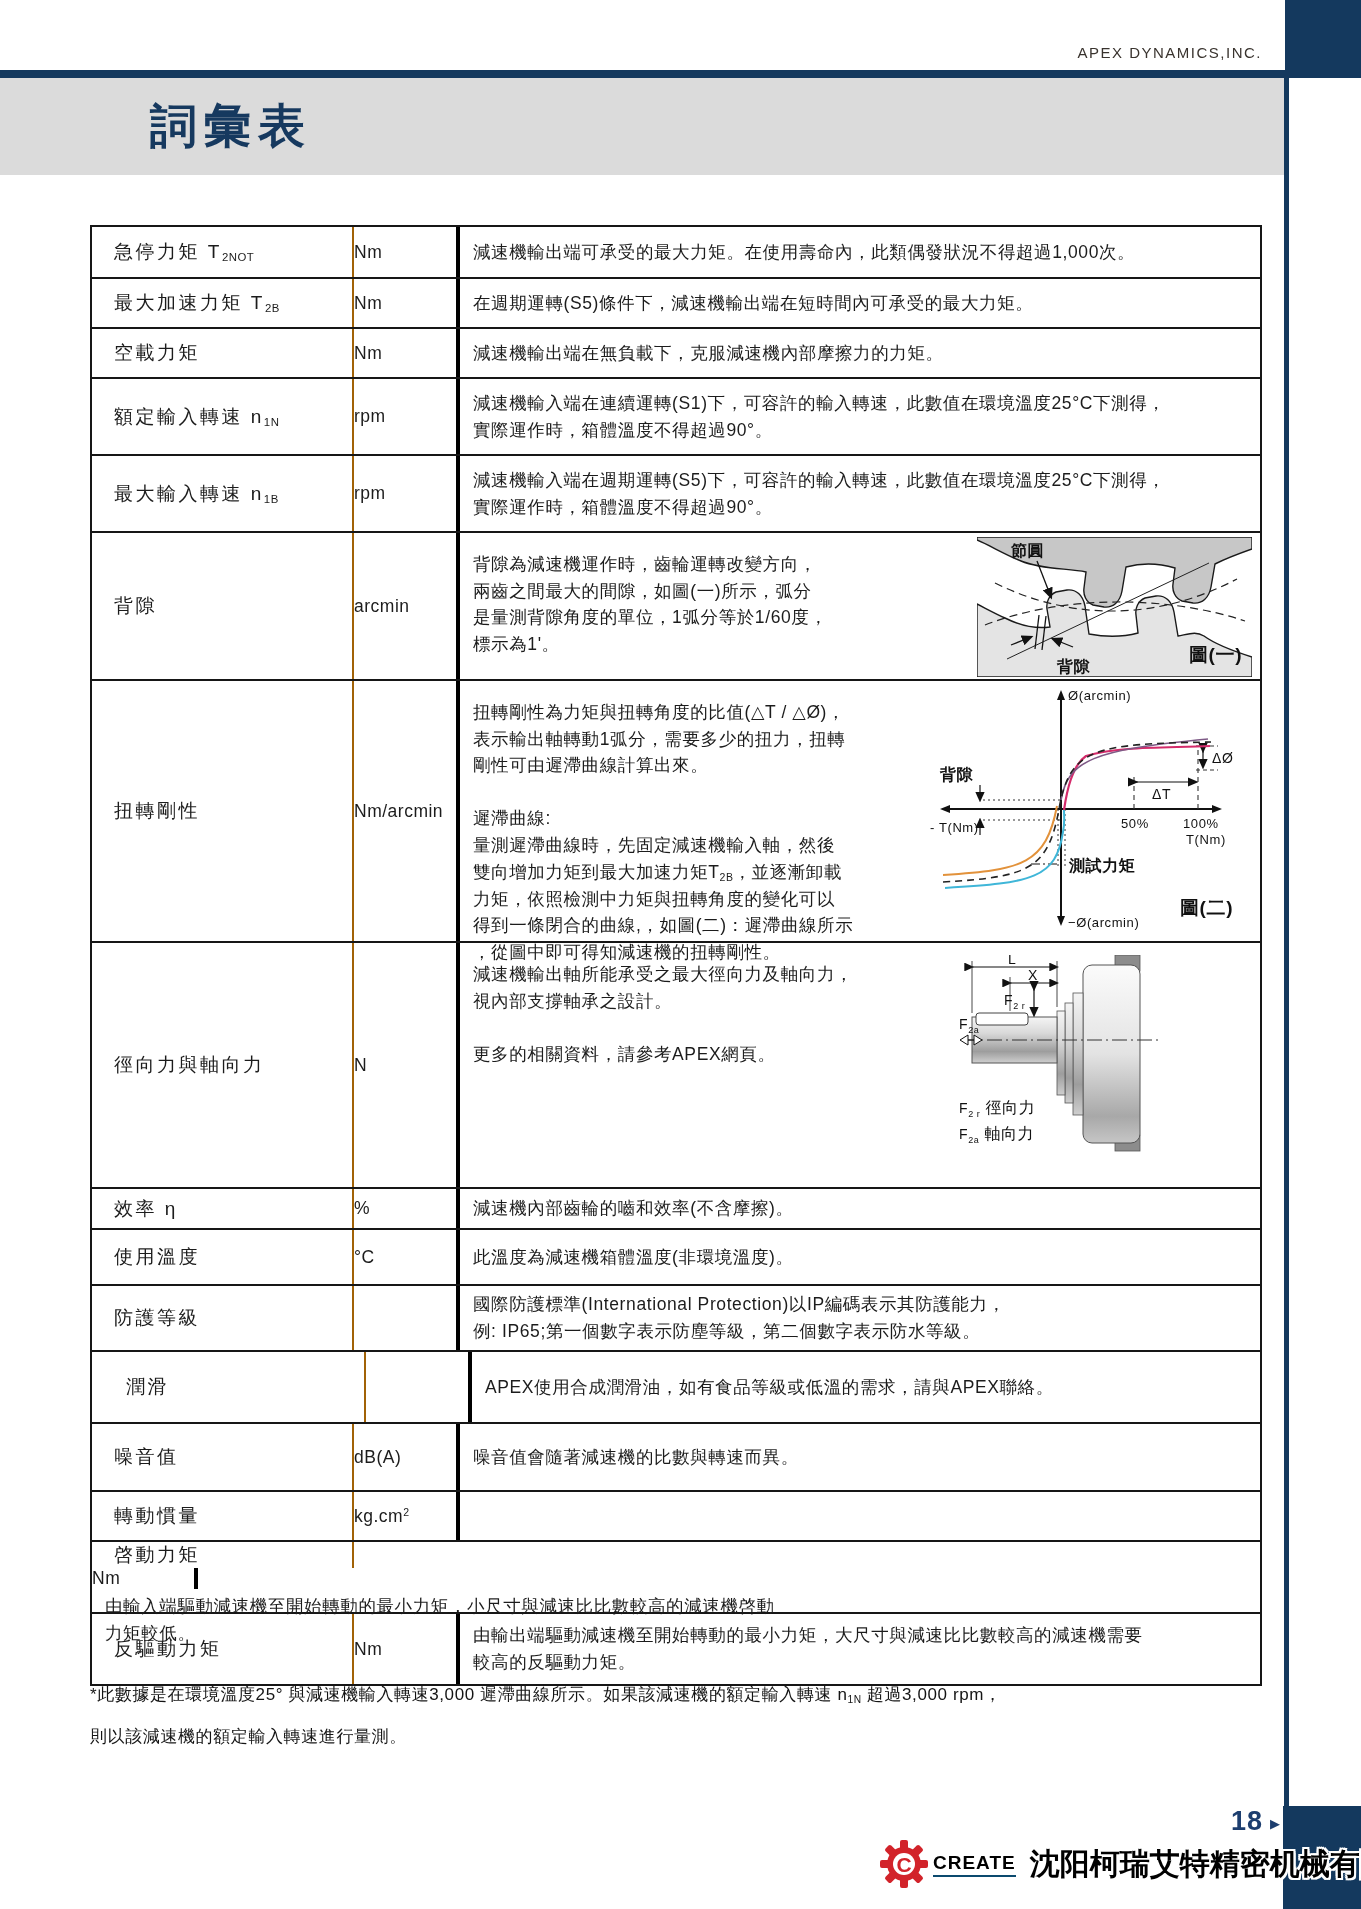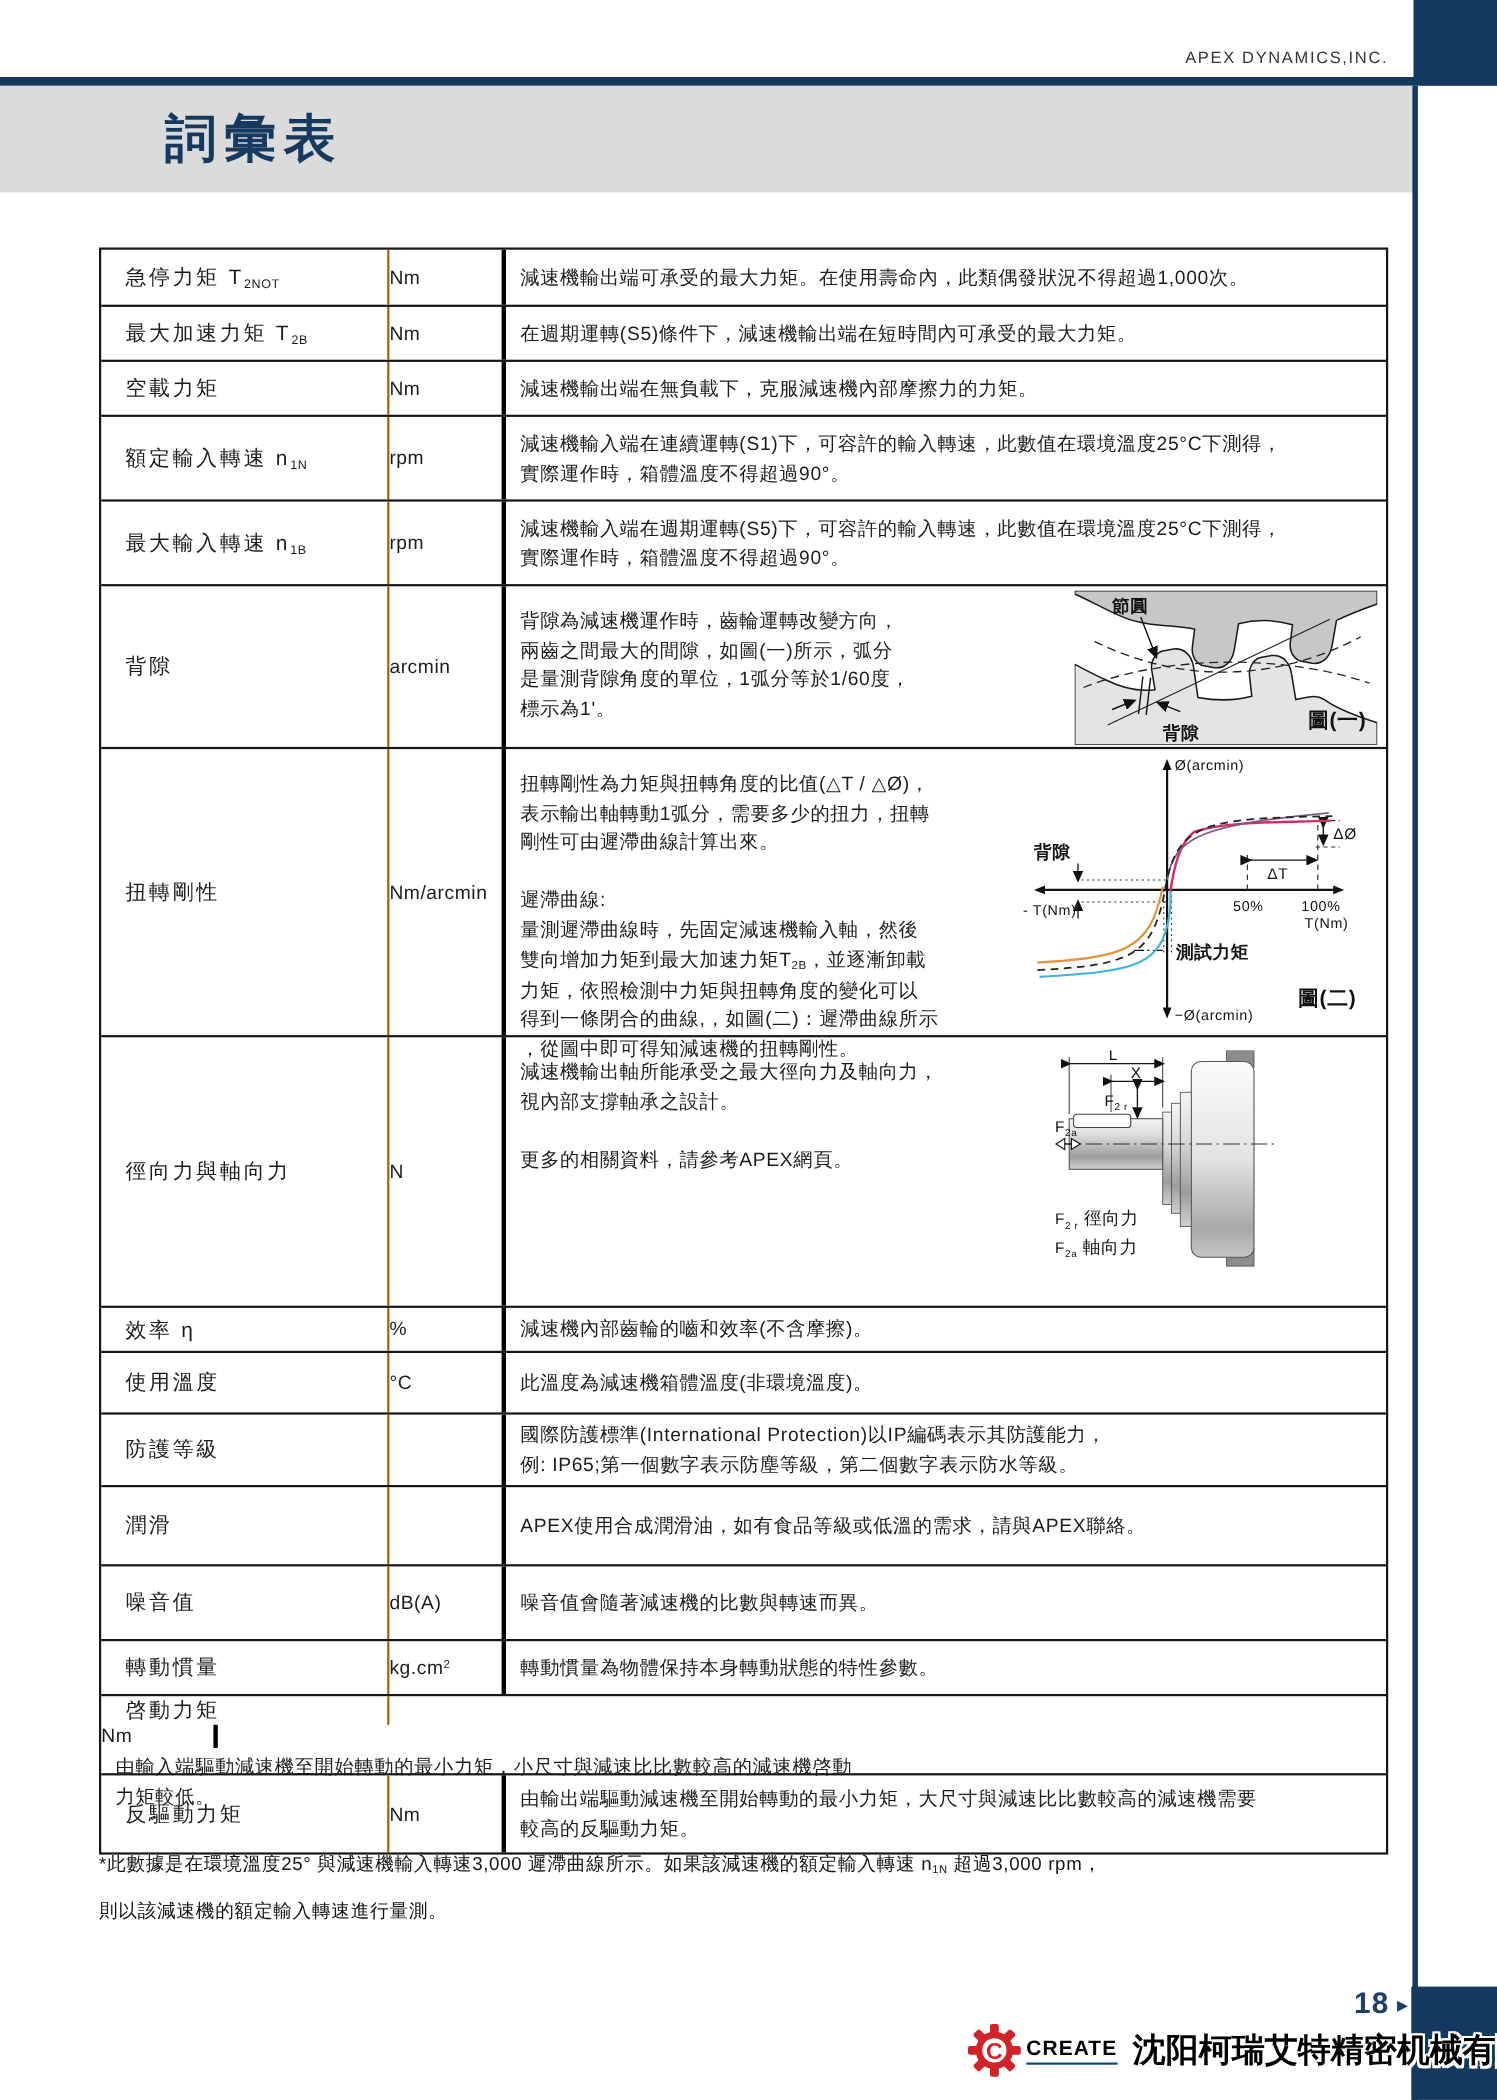--- a/index.html
+++ b/index.html
@@ -327,21 +327,21 @@
           <span class="segs"><span>防護等級</span></span>
         </div>
         <div class="cell unit">
           <span class="segs"><span></span></span>
         </div>
         <div class="cell desc">
           <span class="segs txt"><span>國際防護標準(International Protection)以IP編碼表示其防護能力，
 例: IP65;第一個數字表示防塵等級，第二個數字表示防水等級。</span></span>
         </div>
       </div>
-      <div class="g-row" style="height: 72px;">
+      <div class="g-row" style="height: 72px; padding-left: 12px;">
         <div class="cell term">
           <span class="segs"><span>潤滑</span></span>
         </div>
         <div class="cell unit">
           <span class="segs"><span></span></span>
         </div>
         <div class="cell desc">
           <span class="segs txt"><span>APEX使用合成潤滑油，如有食品等級或低溫的需求，請與APEX聯絡。</span></span>
         </div>
       </div>
@@ -355,23 +355,20 @@
         <div class="cell desc">
           <span class="segs txt"><span>噪音值會隨著減速機的比數與轉速而異。</span></span>
         </div>
       </div>
       <div class="g-row" style="height: 50px;">
         <div class="cell term">
           <span class="segs"><span>轉動慣量</span></span>
         </div>
         <div class="cell unit">
           <span class="segs"><span>kg.cm</span><sup>2</sup></span>
-        </div>
-        <div class="cell desc">
-          <span class="segs txt"><span>轉動慣量為物體保持本身轉動狀態的特性參數。</span></span>
         </div>
       </div>
       <div class="g-row" style="height: 72px; flex-direction: column;">
         <div class="cell term">
           <span class="segs"><span>啓動力矩</span></span>
         </div>
         <div class="cell unit">
           <span class="segs"><span>Nm</span></span>
         </div>
         <div class="cell desc">

